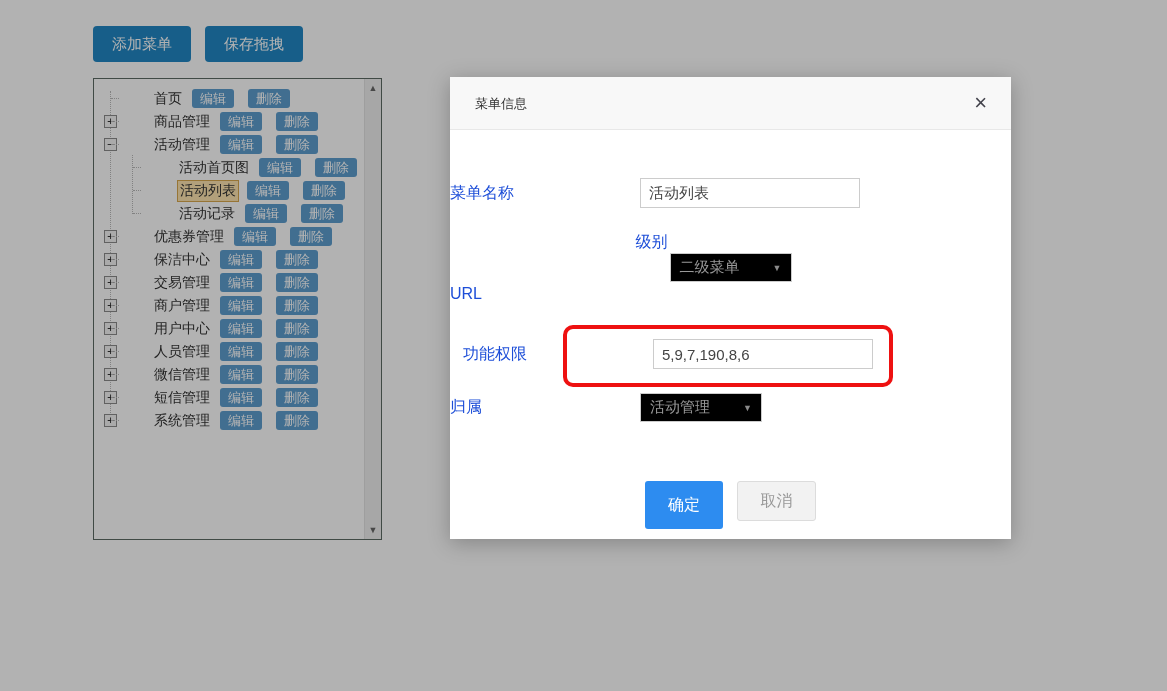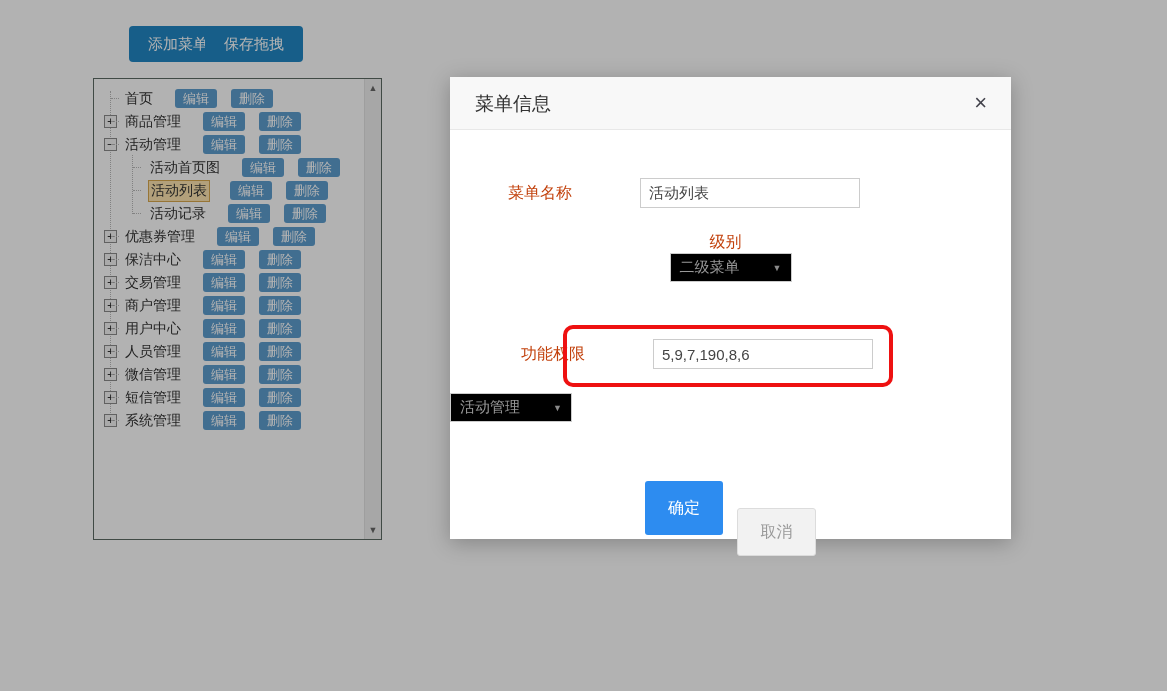--- a/index.html
+++ b/index.html
@@ -4,82 +4,82 @@
 <style>
   * { margin:0; padding:0; box-sizing:border-box; }
   html,body { width:1167px; height:691px; overflow:hidden; background:#fff;
               font-family:"Liberation Sans","DejaVu Sans",sans-serif; }
   .page { position:absolute; inset:0; background:#fff; }
 
   
   .toolbar-btn { position:absolute; top:26px; width:98px; height:36px;
     background:var(--toolbar_button,#2187c4); color:#fff; border:none; border-radius:4px;
     font-size:15px; font-family:inherit; cursor:pointer; }
-  #btn-add  { left:93px;margin-left:36px; }
+  #btn-add  { left:93px; }
   #btn-save { left:205px; }
 
   
   .tree-panel { position:absolute; left:93px; top:78px; width:289px; height:462px;
     border:1px solid #5c6b63; background:#fff; }
   .tree-rows { position:absolute; left:0; top:8px; right:18px; }
   .tree-row { position:relative; height:23px; display:flex; align-items:center; white-space:nowrap; }
   .tree-row.depth0 { padding-left:10px; }
   .tree-row.depth1 { padding-left:54px; }
   .expander { width:13px; height:13px; border:1px solid #8c8c8c; background:#f4f4f4;
     color:#333; font-size:11px; line-height:11px; text-align:center; margin-right:6px;
     flex:0 0 13px; cursor:pointer; font-family:"DejaVu Sans Mono",monospace; }
   .expander.hidden { visibility:hidden; }
-  .tree-label { font-size:14px; color:#333; padding:1px 2px; cursor:pointer; }
+  .tree-label { font-size:14px; color:#333; padding:1px 2px; cursor:pointer;margin-left:29px; }
   .tree-label.selected { background:var(--selected_bg,#ffe6b0); border:1px solid var(--selected_border,#d9a84e); }
-  .node-btn { margin-left:20px; background:var(--tree_button,#5d9ecf); color:#fff; border:none;
+  .node-btn { margin-left:8px; background:var(--tree_button,#5d9ecf); color:#fff; border:none;
     border-radius:3px; font-size:13px; font-family:inherit; padding:2px 8px; line-height:15px; cursor:pointer; }
   .node-btn.del { margin-left:14px; }
   .vline { position:absolute; border-left:1px dotted #b9b9b9; }
   .vline-root  { left:16px; top:12px;  height:330px; }
   .vline-child { left:38px; top:76px;  height:59px; }
   .tree-row::before { content:""; position:absolute; top:11px; width:8px; border-top:1px dotted #b9b9b9; }
   .tree-row.depth0::before { left:17px; }
   .tree-row.depth1::before { left:39px; }
 
   .tree-scrollbar { position:absolute; right:0; top:0; bottom:0; width:17px;
     background:#efefef; border-left:1px solid #e2e2e2;
     display:flex; flex-direction:column; justify-content:space-between; align-items:center; }
   .scroll-arrow { font-size:9px; color:#666; padding:4px 0; cursor:pointer; }
 
   
   .overlay { position:absolute; inset:0; background:rgba(0,0,0,0.30); }
   .modal { position:absolute; left:450px; top:77px; width:561px; height:462px;
     background:#fff; box-shadow:0 4px 20px rgba(0,0,0,0.25); }
   .modal-header { position:relative; height:53px; background:#f8f8f8; border-bottom:1px solid #e8e8e8; }
-  .modal-title { position:absolute; left:25px; top:0; line-height:53px; font-size:19px; color:#333; }
+  .modal-title { position:absolute; left:25px; top:0; line-height:53px; font-size:13px; color:#333; }
   .modal-close { position:absolute; right:24px; top:14px; font-size:22px; color:#43434c;
     cursor:pointer; line-height:24px; background:none; border:none; font-family:inherit; }
 
   .m-row { position:absolute; left:0; right:0; display:flex; align-items:center; }
-  .m-label { width:190px; text-align:center; padding-right:10px; font-size:16px; color:#c2410c; }
+  .m-label { width:190px; text-align:left; padding-right:10px; font-size:16px; color:#1d4ed8; }
   .m-input { width:220px; height:30px; border:1px solid #ccc; font-size:15px; color:#444;
     padding:0 8px; font-family:inherit; background:#fff; }
   .m-select { width:122px; height:29px; border:1px solid #ccc; background:#000000; display:flex;
     align-items:center; justify-content:space-between; padding:0 9px; cursor:pointer; }
   .m-select .sel-value { font-size:15px; color:#999; }
   .m-select .sel-arrow { font-size:9px; color:#8a8a8a; }
   #row-name   { top:101px; }
   #row-level  { top:155px;flex-direction:column; }
   #row-url    { top:208px; }
   #row-perm   { top:262px;padding-left:13px; }
   #row-parent { top:316px; }
 
   .annotation-red { position:absolute; left:113px; top:248px; width:330px; height:62px;
     border:4px solid var(--annotation_red,#ee1111); border-radius:10px; pointer-events:none; }
 
   .modal-actions { position:absolute; left:195px; top:404px; display:flex; }
-  .btn-confirm { width:78px; height:54px; background:var(--confirm_button,#2d8cf0); color:#fff;
+  .btn-confirm { width:78px; height:48px; background:var(--confirm_button,#2d8cf0); color:#fff;
     border:none; border-radius:3px; font-size:16px; font-family:Liberation Serif, serif; cursor:pointer; }
-  .btn-cancel { width:79px; height:48px; margin-left:14px; background:#f2f2f2; color:#999;
-    border:1px solid #dcdcdc; border-radius:3px; font-size:16px; font-family:inherit; cursor:pointer;margin-top:27px; }
+  .btn-cancel { width:79px; height:40px; margin-left:14px; background:#f2f2f2; color:#999;
+    border:1px solid #dcdcdc; border-radius:3px; font-size:16px; font-family:inherit; cursor:pointer; }
 </style>
 </head>
 <body>
 
 <div class="page">
   <button class="toolbar-btn" id="btn-add">添加菜单</button>
   <button class="toolbar-btn" id="btn-save">保存拖拽</button>
 
   <div class="tree-panel">
     <div class="vline vline-root"></div>
@@ -198,30 +198,32 @@
 
   <div class="m-row" id="row-level">
     <span class="m-label">级别</span>
     <div class="m-select">
       <span class="sel-value">二级菜单</span>
       <span class="sel-arrow">▼</span>
     </div>
   </div>
 
   <div class="m-row" id="row-url">
+    <span class="m-label">URL</span>
   </div>
 
   <div class="m-row" id="row-perm">
     <span class="m-label">功能权限</span>
     <input class="m-input" value="5,9,7,190,8,6" style="">
   </div>
 
   <div class="annotation-red"></div>
 
   <div class="m-row" id="row-parent">
+    <span class="m-label">归属</span>
     <div class="m-select">
       <span class="sel-value">活动管理</span>
       <span class="sel-arrow">▼</span>
     </div>
   </div>
 
   <div class="modal-actions">
     <button class="btn-confirm">确定</button>
     <button class="btn-cancel">取消</button>
   </div>

